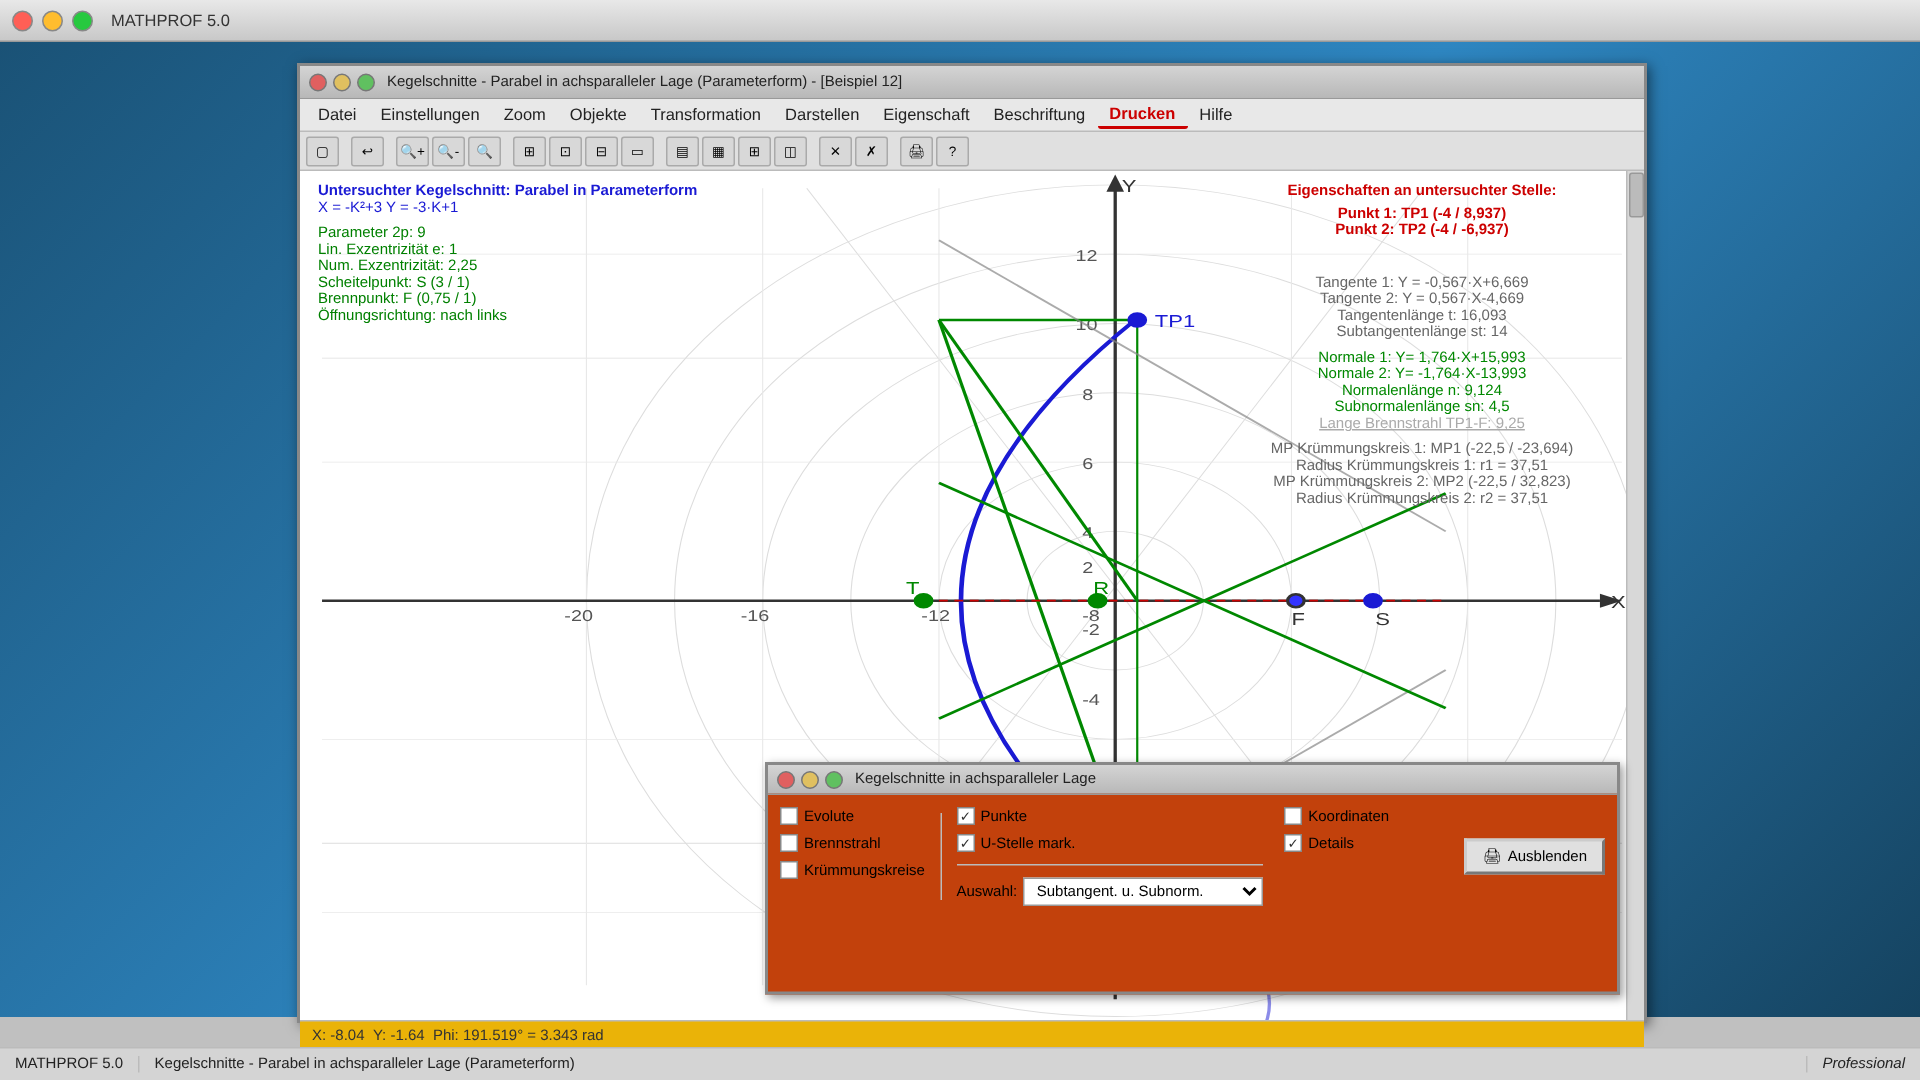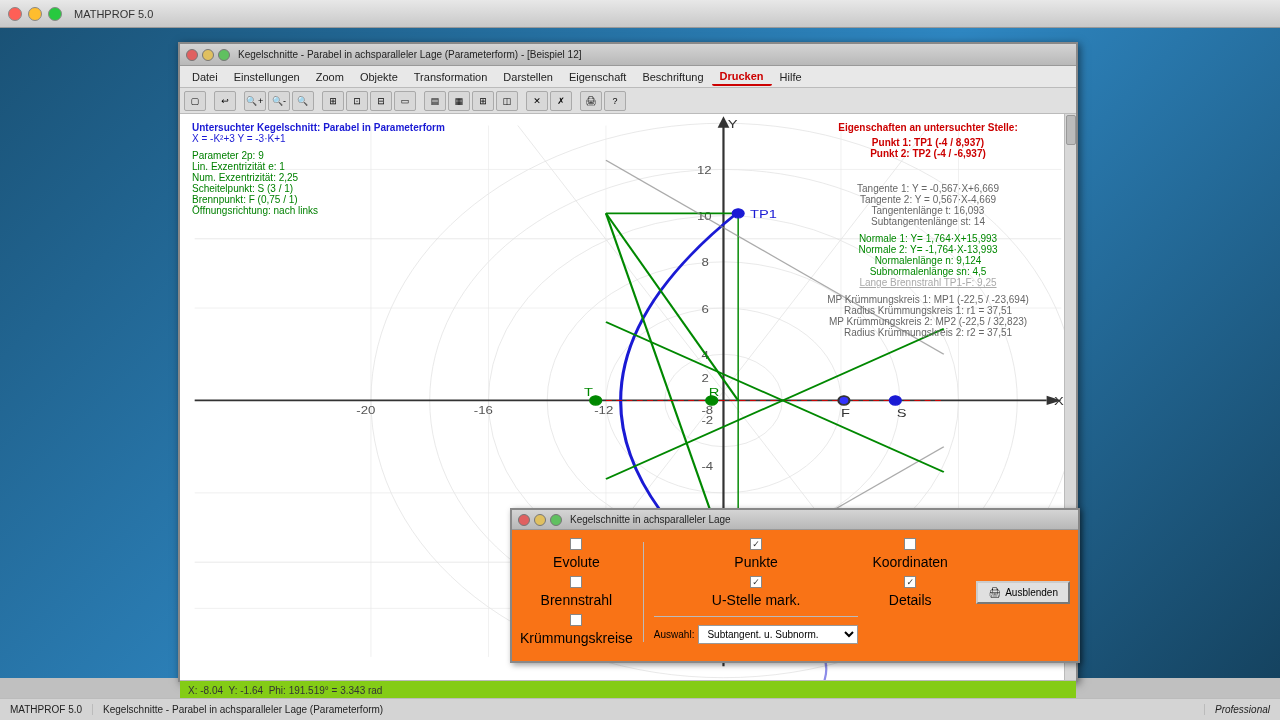--- a/index.html
+++ b/index.html
@@ -16,21 +16,21 @@
       border-bottom: 1px solid #999;
     }
     .os-btn { width: 14px; height: 14px; border-radius: 50%; border: 1px solid #888; cursor: pointer; }
     .os-btn.red { background: #ff5f56; }
     .os-btn.yellow { background: #ffbd2e; }
     .os-btn.green { background: #27c93f; }
     .os-title { font-size: 11px; color: #333; margin-left: 6px; }
 
     
     .app-window {
-      position: absolute; top: 42px; left: 178px; width: 900px; height: 640px;
+      position: absolute; top: 42px; left: 198px; width: 900px; height: 640px;
       background: #f0f0f0; border: 2px solid #888; box-shadow: 2px 2px 8px rgba(0,0,0,0.5);
     }
     .app-titlebar {
       height: 22px; background: linear-gradient(to bottom, #d4d4d4, #b8b8b8);
       display: flex; align-items: center; padding: 0 6px; gap: 4px;
       border-bottom: 1px solid #999;
     }
     .app-btn { width: 12px; height: 12px; border-radius: 50%; border: 1px solid #777; }
     .app-btn.red { background: #e06060; }
     .app-btn.yellow { background: #e0c060; }
@@ -65,21 +65,21 @@
       display: flex; height: calc(100% - 70px);
     }
 
     
     .graph-area {
       flex: 1; background: white; position: relative; overflow: hidden;
     }
 
     
     .statusbar {
-      height: 20px; background: #84cc16; border-top: 1px solid #bbb;
+      height: 20px; background: #eab308; border-top: 1px solid #bbb;
       display: flex; align-items: center; padding: 0 8px; font-size: 10px; color: #333;
     }
 
     
     .graph-svg { width: 100%; height: 100%; }
 
     
     .graph-info {
       position: absolute; top: 8px; left: 12px; font-size: 10px;
     }
@@ -93,34 +93,34 @@
     }
     .props-header { color: #cc0000; font-weight: bold; margin-bottom: 4px; }
     .props-red { color: #cc0000; font-weight: bold; }
     .props-gray { color: #666; }
     .props-green { color: #008800; }
     .props-light { color: #aaa; text-decoration: underline; }
 
     
     .bottom-dialog {
       position: absolute; top: 508px; left: 510px; width: 570px; height: 155px;
-      background: #f97316; border: 2px solid #888; box-shadow: 2px 2px 6px rgba(0,0,0,0.4);
+      background: #c2410c; border: 2px solid #888; box-shadow: 2px 2px 6px rgba(0,0,0,0.4);
       z-index: 10;
     }
     .dialog-titlebar {
       height: 20px; background: linear-gradient(to bottom, #d4d4d4, #b8b8b8);
       display: flex; align-items: center; padding: 0 6px; gap: 4px;
       border-bottom: 1px solid #999;
     }
     .dialog-title { font-size: 10px; color: #222; margin-left: 4px; }
     .dialog-content {
       padding: 8px; display: flex; gap: 10px;
     }
     .dialog-col { display: flex; flex-direction: column; gap: 6px; }
-    .checkbox-row { display: flex; align-items: center; gap: 4px; font-size: 14px; flex-direction: column; }
+    .checkbox-row { display: flex; align-items: center; gap: 4px; font-size: 10px; }
     .cb { width: 12px; height: 12px; border: 1px solid #888; background: white; display: flex; align-items: center; justify-content: center; font-size: 8px; }
     .cb.checked { background: white; }
     .cb.checked::after { content: '✓'; color: #333; font-size: 9px; }
     .dropdown-row { display: flex; align-items: center; gap: 4px; font-size: 10px; }
     .dropdown { padding: 2px 4px; border: 1px solid #999; background: white; font-size: 10px; min-width: 160px; }
     .hide-btn {
       background: #e0e0e0; border: 2px outset #ccc; padding: 4px 10px;
       font-size: 10px; cursor: pointer; display: flex; align-items: center; gap: 4px;
     }
 

